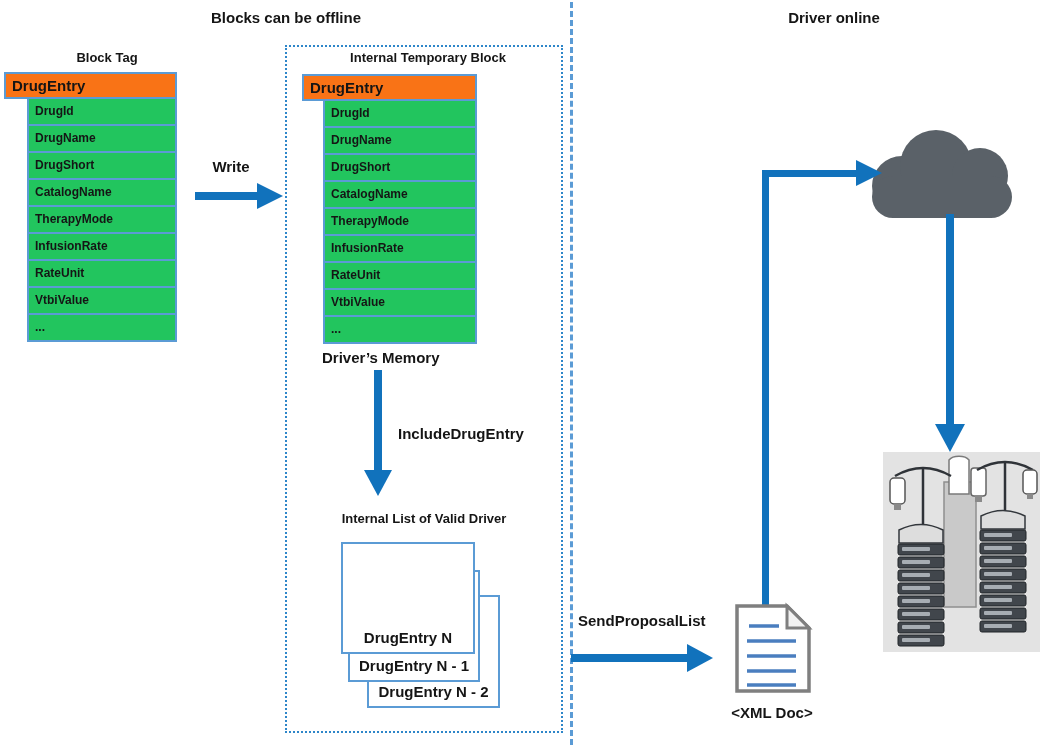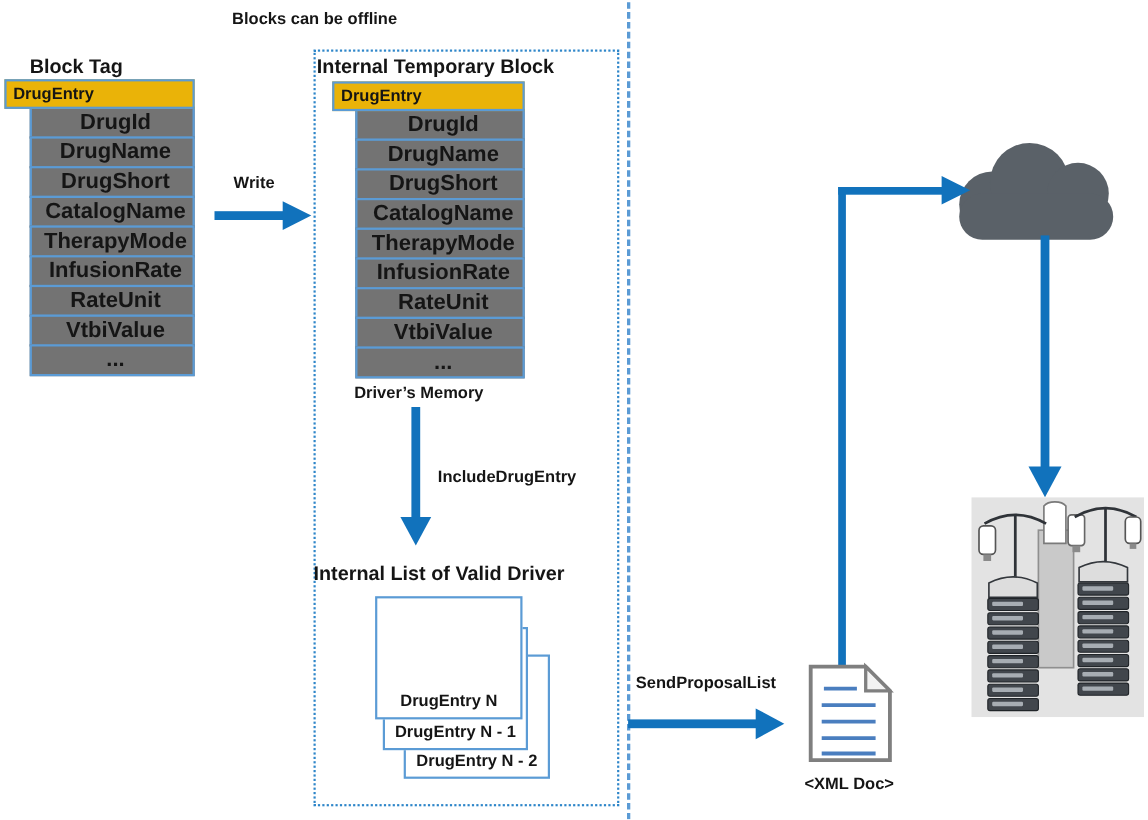--- a/index.html
+++ b/index.html
@@ -3,29 +3,29 @@
 <meta charset="utf-8">
 <style>
   html,body{margin:0;padding:0;background:#ffffff;}
   #canvas{
     position:relative;width:1044px;height:745px;background:#ffffff;
     font-family:"Liberation Sans",sans-serif;font-weight:700;color:#151515;
     overflow:hidden;
   }
   .abs{position:absolute;}
   .section-label{font-size:15px;text-align:center;}
-  .table-title{font-size:18px;white-space:nowrap;}
+  .table-title{font-size:13px;text-align:center;white-space:nowrap;}
   .tbl-header{
-    box-sizing:border-box;height:27px;border:2px solid #5B9BD5;background:#eab308;
+    box-sizing:border-box;height:27px;border:2px solid #5B9BD5;background:#f97316;
     font-size:15px;line-height:23px;padding-left:6px;position:relative;z-index:2;
   }
   .tbl-rows{margin-top:-2px;position:relative;z-index:1;}
   .tbl-row{
-    box-sizing:border-box;height:29px;border:2px solid #5B9BD5;background:#737373;
-    margin-top:-2px;font-size:20px;line-height:25px;padding-left:6px;text-align:center;
+    box-sizing:border-box;height:29px;border:2px solid #5B9BD5;background:#22c55e;
+    margin-top:-2px;font-size:12px;line-height:25px;padding-left:6px;
   }
   .dotted-box{
     box-sizing:border-box;border:2px dotted #2E86C9;background:transparent;
   }
   .separator{
     width:0;border-left:3px dashed #5B9BD5;
   }
   .shaft-h{background:#1172BC;height:8px;}
   .shaft-v{background:#1172BC;width:8px;}
   .conn{background:#1172BC;}
@@ -46,20 +46,21 @@
     font-size:15px;white-space:nowrap;
   }
   .caption{font-size:15px;white-space:nowrap;}
 </style>
 </head>
 <body>
 
 <div id="canvas">
 
   <div class="abs section-label" style="left:186px;top:9px;width:200px;">Blocks can be offline</div>
+  <div class="abs section-label" style="left:734px;top:9px;width:200px;">Driver online</div>
 
   <div class="abs separator" style="left:570px;top:2px;height:743px;"></div>
 
   <div class="abs table-title" style="left:27px;top:50px;width:160px;">Block Tag</div>
   <div class="abs" style="left:4px;top:72px;width:173px;">
     <div class="tbl-header">DrugEntry</div>
     <div class="tbl-rows" style="margin-left:23px;width:150px;">
       <div class="tbl-row">DrugId</div>
       <div class="tbl-row">DrugName</div>
       <div class="tbl-row">DrugShort</div>

